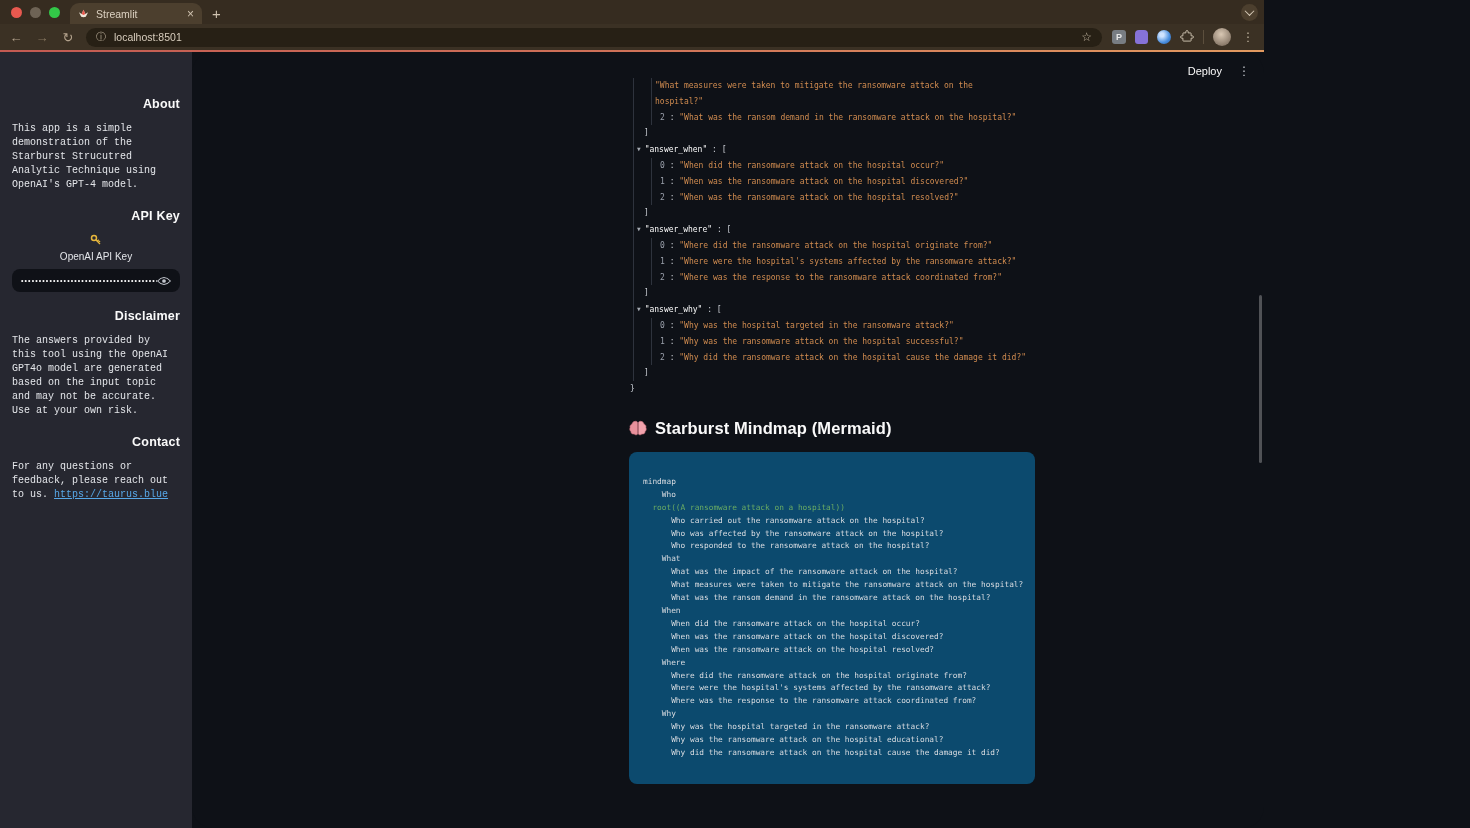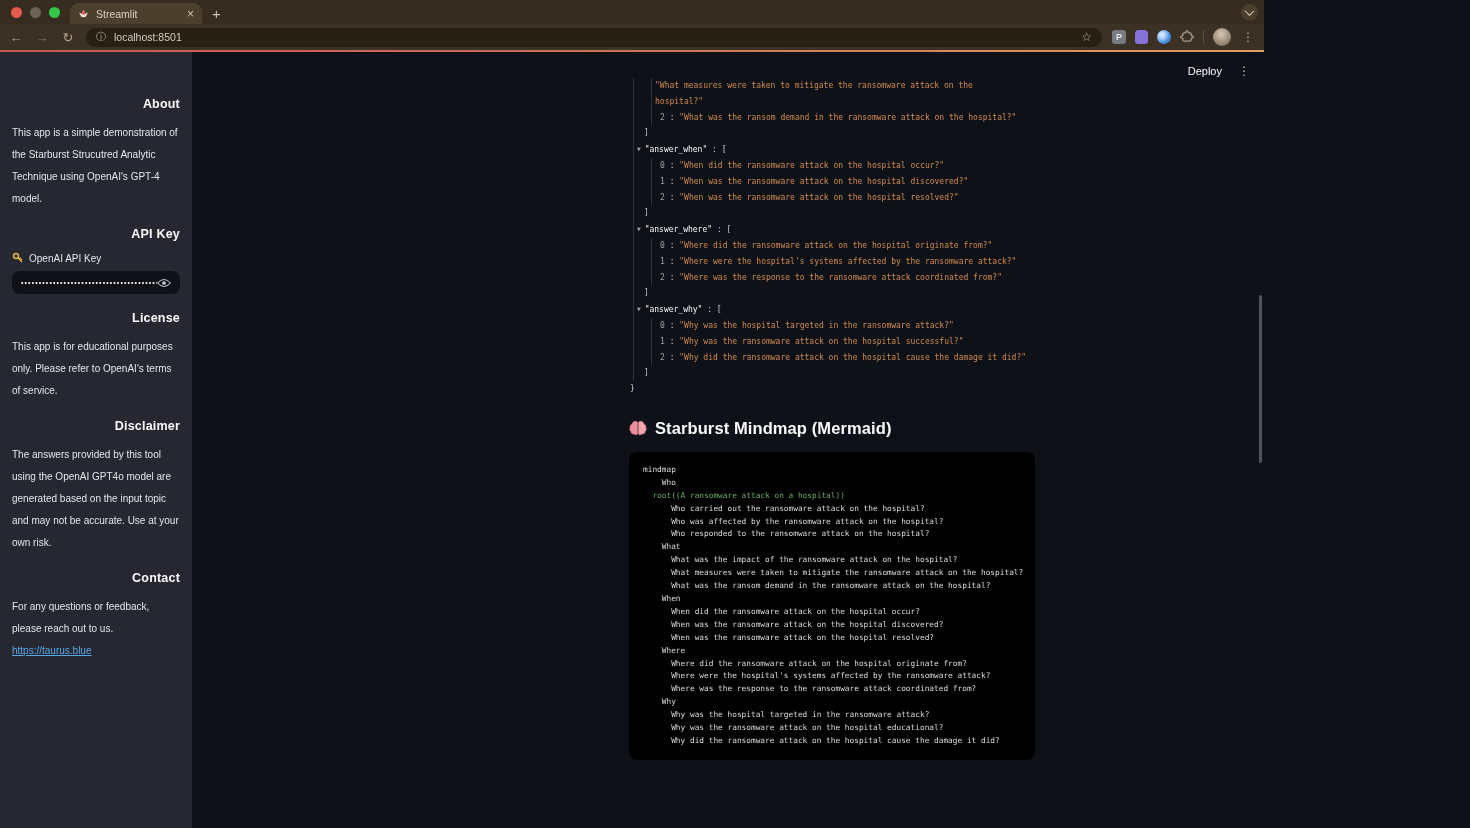--- a/index.html
+++ b/index.html
@@ -33,23 +33,23 @@
   .divider { width:1px; height:14px; background:#5c4f3d; }
   .avatar { width:18px; height:18px; border-radius:50%; background:radial-gradient(circle at 45% 35%, #d9c8b4, #8d7d6d 70%, #6b5d4e); }
   .kebab { color:#c3b6a1; font-size:12px; padding:0 2px; }
 
   .decoration { height:2px; background:linear-gradient(90deg,#c35a52,#cf7258,#e29a60); }
 
   
   .app { display:flex; height:776px; }
   .sidebar { width:192px; background:#262730; color:#e6e8ec; padding:45px 12px 0 12px; flex-shrink:0; }
   .sidebar h3 { color:#fafafa; font-size:12.5px; font-weight:bold; margin:0 0 11px 0; letter-spacing:.2px;text-align:right; }
-  .sidebar p { font-size:10px; line-height:22px; color:#e3e5e9; margin:0 0 10px 0; }
+  .sidebar p { font-size:10px; line-height:14px; color:#e3e5e9; margin:0 0 10px 0;font-family:Liberation Mono, monospace; }
   .sb-section { margin-bottom:17px; }
-  .apilabel { display:flex; align-items:center; gap:5px; font-size:10px; color:#e3e5e9; margin-bottom:7px; }
+  .apilabel { display:flex; align-items:center; gap:5px; font-size:10px; color:#e3e5e9; margin-bottom:7px;flex-direction:column; }
   .apiinput { height:23px; background:#0f1117; border-radius:8px; display:flex; align-items:center; padding:0 9px; }
   .dots { flex:1; color:#fafafa; font-size:7px; letter-spacing:1.1px; overflow:hidden; white-space:nowrap; }
   .link { color:#57a8e8; text-decoration:underline; }
 
   .main { flex:1; position:relative; background:#0e1117;border-radius:21px; }
   .appheader { position:absolute; top:12px; right:14px; display:flex; align-items:center; gap:16px; color:#fafafa; font-size:11px; }
   .appheader .kebab2 { color:#c4c8cf; font-size:12px; }
 
   .content { width:406px; margin:26px 0 0 437px; }
 
@@ -63,21 +63,21 @@
   .jline.wrap { margin-left:-5px; }
   .arr { color:#a6abb3; font-size:6px; vertical-align:1px; margin-right:4px; }
   .key { color:#fafafa; }
   .pun { color:#cdd1d7; }
   .idx { color:#9aa0ab; }
   .str { color:#d18c50; }
   .rootclose { margin-left:1px; }
 
   
   .mm-heading { display:flex; align-items:center; gap:8px; margin:22px 0 14px 0; color:#fafafa; font-size:16.5px; font-weight:bold; letter-spacing:.1px; }
-  .codeblock { background:#000000; border-radius:8px; padding:12px 14px; }
+  .codeblock { background:#0c4a6e; border-radius:8px; padding:24px 14px; }
   .cline { font-family:"DejaVu Sans Mono", monospace; font-size:7.8px; line-height:12.9px; white-space:pre; }
   .cline.plain { color:#d9dce1; }
   .cline.green { color:#69ab64; }
 
   .scrollthumb { position:absolute; right:2px; top:243px; width:3px; height:168px; border-radius:2px; background:rgba(250,250,250,.28); }
 </style>
 </head>
 <body>
 
 <div class="stage">
@@ -144,24 +144,20 @@
         </div>
         <div class="apiinput">
           <span class="dots">•••••••••••••••••••••••••••••••••••••••••••</span>
           <svg width="14" height="12" viewBox="0 0 24 18">
               <path d="M1 9 Q12 -3 23 9 Q12 21 1 9 Z" fill="none" stroke="#c3c7ce" stroke-width="1.8"></path>
               <circle cx="12" cy="9" r="3.2" fill="#c3c7ce"></circle>
             </svg>
         </div>
       </div>
       <div class="sb-section">
-        <h3>License</h3>
-        <p>This app is for educational purposes only. Please refer to OpenAI's terms of service.</p>
-      </div>
-      <div class="sb-section">
         <h3>Disclaimer</h3>
         <p>The answers provided by this tool using the OpenAI GPT4o model are generated based on the input topic and may not be accurate. Use at your own risk.</p>
       </div>
       <div class="sb-section">
         <h3>Contact</h3>
         <p><span>For any questions or feedback, please reach out to us. </span><a class="link" href="#">https://taurus.blue</a></p>
       </div>
     </div>
 
     <div class="main">

